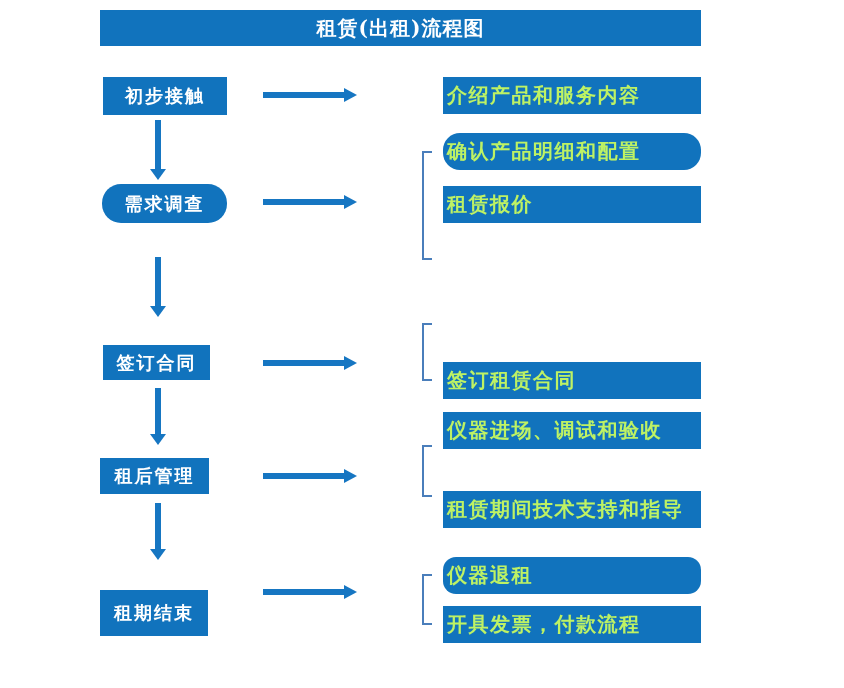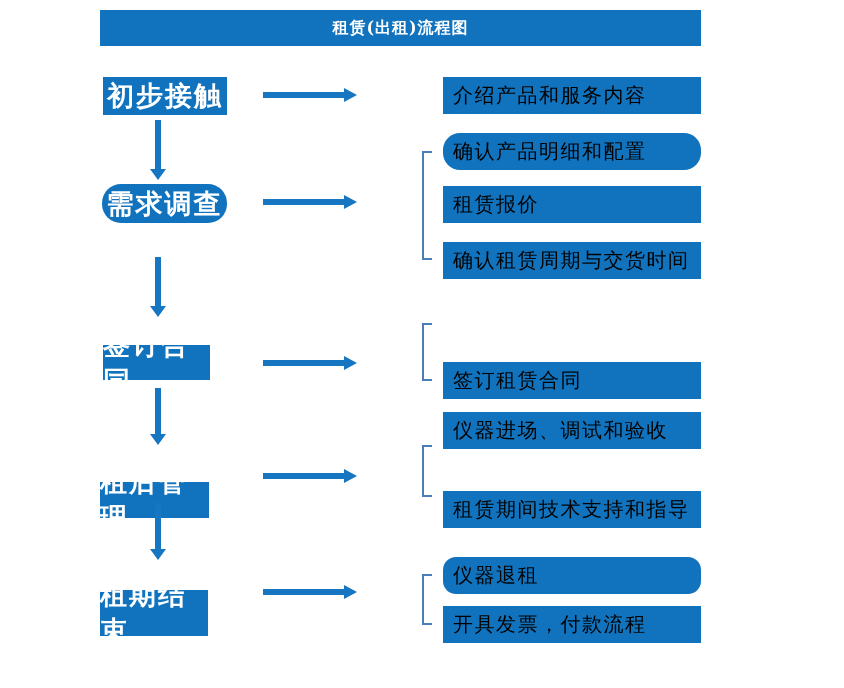--- a/index.html
+++ b/index.html
@@ -14,44 +14,44 @@
     height: 688px;
     background: #ffffff;
     font-family: "DejaVu Serif", "Liberation Serif", serif;
     overflow: hidden;
   }
   .title-bar {
     position: absolute;
     left: 100px; top: 10px; width: 601px; height: 36px;
     background: var(--blue);
     color: #ffffff;
-    font-size: 16px;
+    font-size: 20px;
     font-weight: bold;
     letter-spacing: 1px;
     display: flex; align-items: center; justify-content: center;
   }
   .step-box {
     position: absolute;
     background: var(--blue);
     color: #ffffff;
-    font-size: 27px;
+    font-size: 18px;
     font-weight: bold;
     letter-spacing: 2px;
     display: flex; align-items: center; justify-content: center;
   }
   .detail-box {
     position: absolute;
     left: 443px; width: 258px; height: 37px;
     background: var(--blue);
-    color: #000000;
+    color: #bef264;
     font-size: 20px;
-    font-weight: normal;
+    font-weight: bold;
     letter-spacing: 1.5px;
     display: flex; align-items: center;
-    padding-left: 10px;
+    padding-left: 4px;
     box-sizing: border-box;
   }
   .arrow-right {
     position: absolute;
     width: 94px; height: 14px;
   }
   .arrow-right::before {
     content: "";
     position: absolute; left: 0; top: 4px;
     width: 81px; height: 6px;
@@ -95,21 +95,21 @@
 </head>
 <body>
 
 <div class="canvas">
 
   <div class="title-bar">租赁(出租)流程图</div>
 
   <div class="step-box" style="left:103px; top:77px;  width:124px; height:38px;">初步接触</div>
   <div class="step-box" style="left:102px; top:184px; width:125px; height:39px;border-radius:19px;">需求调查</div>
   <div class="step-box" style="left:103px; top:345px; width:107px; height:35px;font-family:Liberation Mono, monospace;">签订合同</div>
-  <div class="step-box" style="left:100px; top:458px; width:109px; height:36px;margin-top:24px;">租后管理</div>
+  <div class="step-box" style="left:100px; top:458px; width:109px; height:36px;">租后管理</div>
   <div class="step-box" style="left:100px; top:570px; width:108px; height:46px;margin-top:20px;">租期结束</div>
 
   <div class="arrow-down" style="left:150px; top:120px; height:60px;"></div>
   <div class="arrow-down" style="left:150px; top:257px; height:60px;"></div>
   <div class="arrow-down" style="left:150px; top:388px; height:57px;"></div>
   <div class="arrow-down" style="left:150px; top:503px; height:57px;"></div>
 
   <div class="arrow-right" style="left:263px; top:88px;"></div>
   <div class="arrow-right" style="left:263px; top:195px;"></div>
   <div class="arrow-right" style="left:263px; top:356px;"></div>
@@ -118,21 +118,20 @@
 
   <div class="bracket" style="top:151px; height:109px;"></div>
   <div class="bracket" style="top:323px; height:58px;"></div>
   <div class="bracket" style="top:445px; height:52px;"></div>
   <div class="bracket" style="top:574px; height:51px;"></div>
 
   <div class="detail-box" style="top:77px;">介绍产品和服务内容</div>
 
   <div class="detail-box" style="top:133px;border-radius:17px;">确认产品明细和配置</div>
   <div class="detail-box" style="top:186px;">租赁报价</div>
-  <div class="detail-box" style="top:242px;">确认租赁周期与交货时间</div>
 
   <div class="detail-box" style="top:362px;">签订租赁合同</div>
 
   <div class="detail-box" style="top:412px;">仪器进场、调试和验收</div>
   <div class="detail-box" style="top:491px;">租赁期间技术支持和指导</div>
 
   <div class="detail-box" style="top:557px;border-radius:13px;">仪器退租</div>
   <div class="detail-box" style="top:606px;">开具发票，付款流程</div>
 
 </div>

